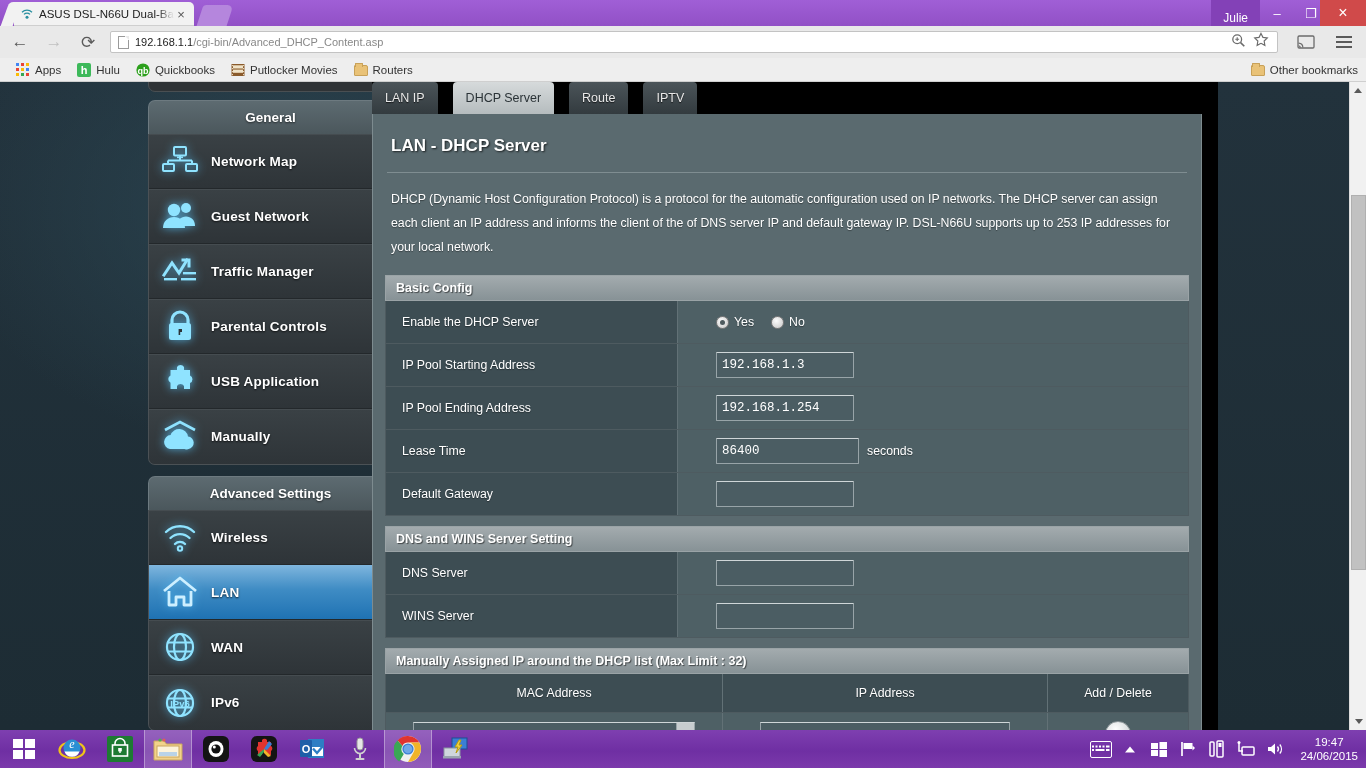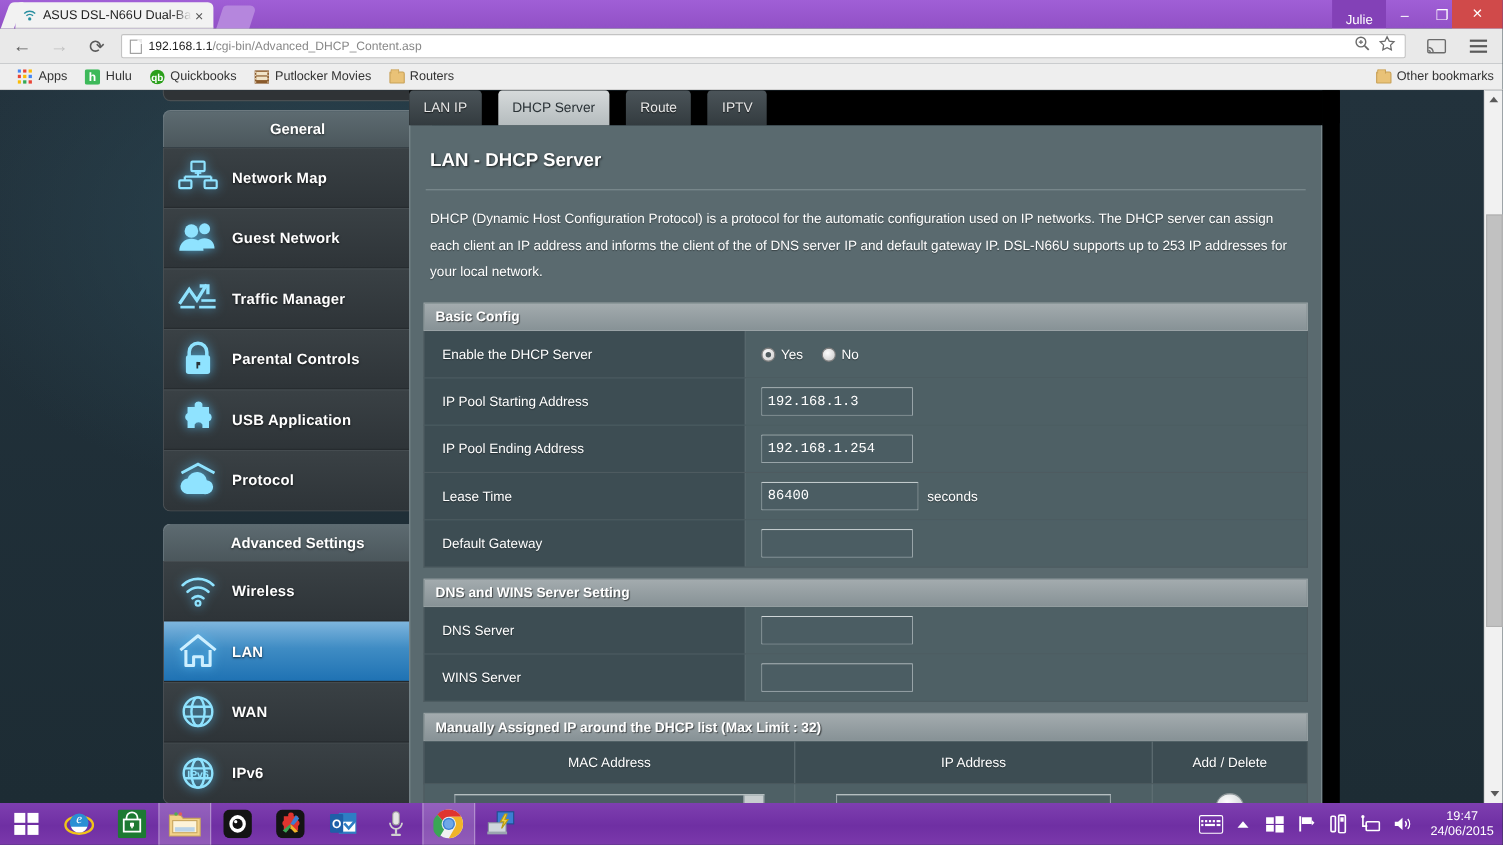--- a/index.html
+++ b/index.html
@@ -217,20 +217,21 @@
     display:flex; align-items:center; min-height: 42px;
     background:#3d4d53; color:#fff; font-size: 12.3px;
     border-right:1px solid #627176;
     text-shadow: 0 1px 1px rgba(0,0,0,.4);
   }
   .fcell-val {
     flex:1; display:flex; align-items:center; gap:8px;
     padding: 7px 0 7px 14px; min-height:42px;
     background:#4e6065; color:#fff; font-size:12.3px;
     text-shadow: 0 1px 1px rgba(0,0,0,.4);
+    margin-left: 24px;
   }
   .txtin {
     width: 138px; height: 26px; background:#4b5d63;
     border: 1px solid #98a4a8; border-top-color:#cfd6d8;
     border-radius: 1px;
     color:#ffffff; font-family:"Liberation Mono", monospace; font-size: 12.5px;
     padding: 0 5px; outline:none;
   }
   .txtin.wide { width: 143px; }
   .unit { font-size: 12.3px; color:#fff; }
@@ -527,21 +528,21 @@
           <span class="side-label">USB Application</span>
         </div>
         <div class="side-item">
           <span class="side-ico">
             <svg viewBox="0 0 38 36">
                 <path d="M4 11 L19 3 L34 11" fill="none" stroke="#8fe3ff" stroke-width="2.6"></path>
                 <path d="M9 30a7 7 0 0 1 .6-13.9A9 9 0 0 1 27 17.5a6.3 6.3 0 0 1 .4 12.5z" fill="#8fe3ff"></path>
                 <circle cx="25.5" cy="27" r="3.4" fill="#8fe3ff"></circle>
               </svg>
           </span>
-          <span class="side-label">Protocol</span>
+          <span class="side-label">Manually</span>
         </div>
       </div>
     </div>
 
     <div class="side-group">
       <div class="side-head">Advanced Settings</div>
       <div class="side-items">
         <div class="side-item">
           <span class="side-ico">
             <svg viewBox="0 0 38 36">

